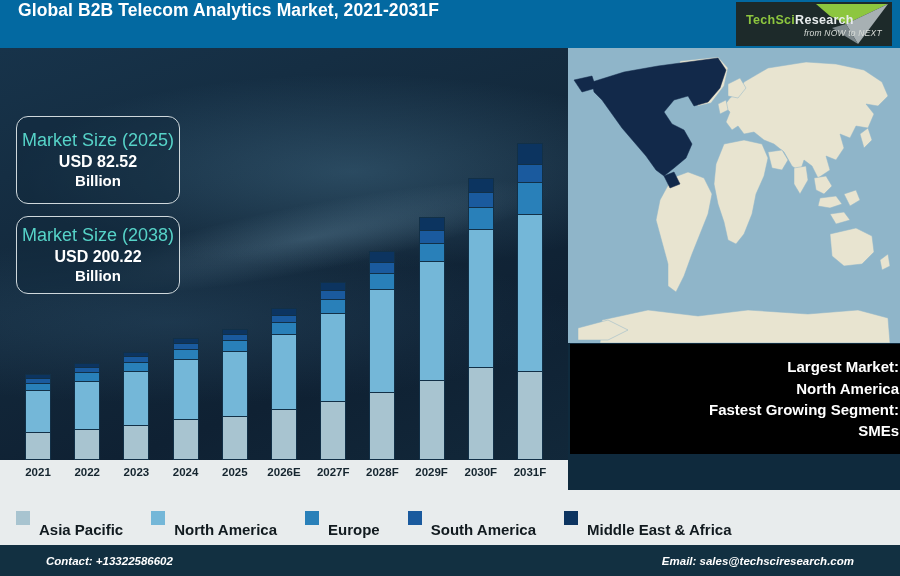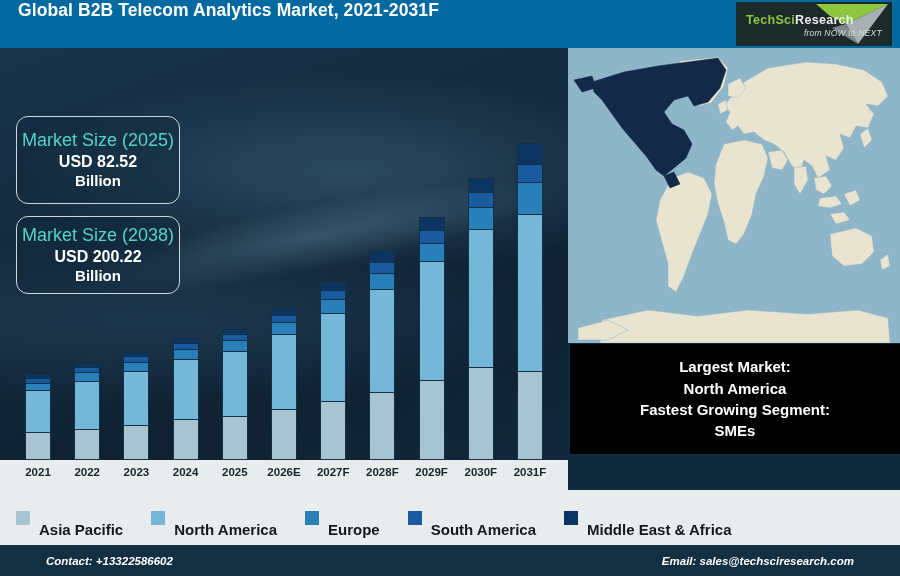--- a/index.html
+++ b/index.html
@@ -91,21 +91,21 @@
   #map-panel{
     position:absolute; left:568px; top:48px; width:332px; height:295px;
     background:#8fb5c9; overflow:hidden;
   }
   #map-svg{ display:block; width:332px; height:295px; }
 
   
   #callout{
     position:absolute; left:570px; top:344px; width:330px; height:110px;
     background:#000000;
-    display:flex; flex-direction:column; align-items:center; justify-content:center;
+    display:flex; flex-direction:column; align-items:flex-end; justify-content:center;
     border:1px solid #000;
   }
   .callout-line{ color:#ffffff; font-size:15px; font-weight:bold; line-height:1.42; text-align:center; }
 
   
   #legend{
     position:absolute; left:0; top:490px; width:900px; height:55px;
     background:#e8eced;
     display:flex; align-items:center; padding-left:16px; gap:0;
   }

